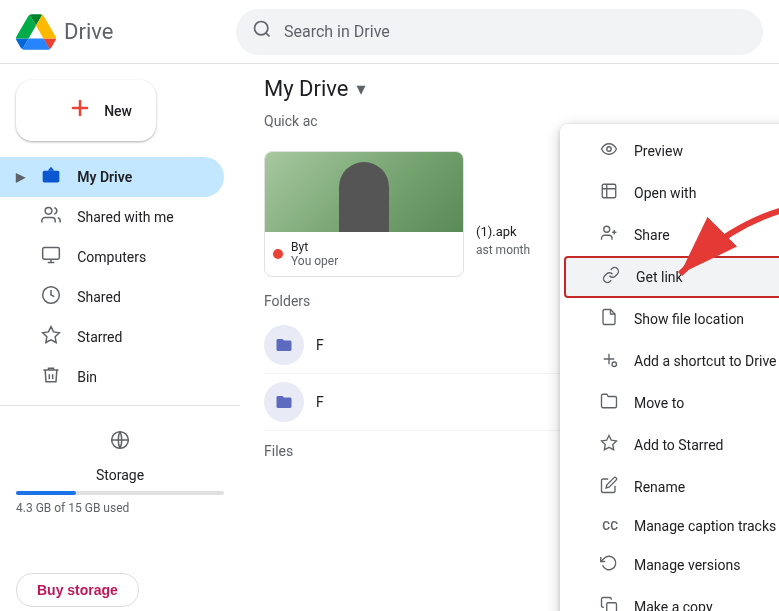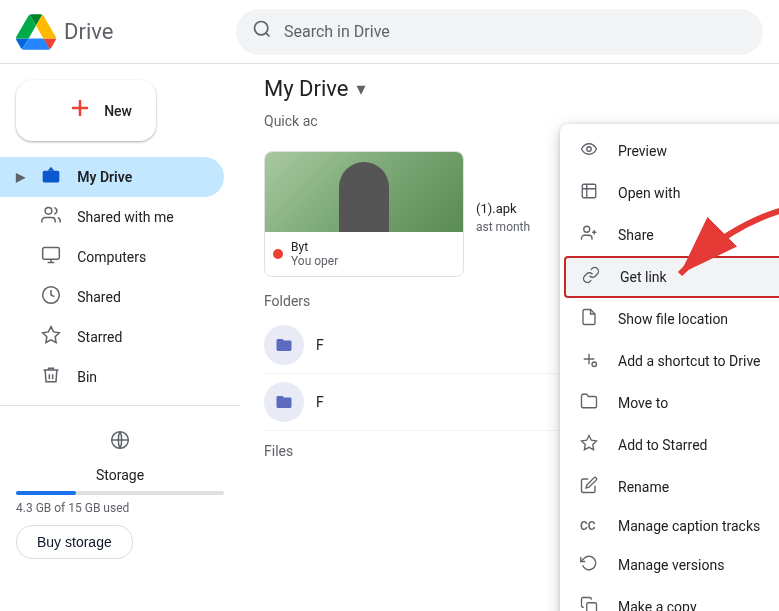--- a/index.html
+++ b/index.html
@@ -57,22 +57,22 @@
     .sidebar-divider { height: 1px; background: #e0e0e0; margin: 8px 0; }
 
     .storage-section { padding: 16px 16px 8px 16px; }
     .storage-label { font-size: 14px; color: #202124; margin-bottom: 8px; display: flex; align-items: center; gap: 12px; flex-direction: column; }
     .storage-icon { font-size: 20px; color: #5f6368; }
     .storage-bar-bg { height: 4px; background: #e0e0e0; border-radius: 2px; margin: 8px 0 6px 0; }
     .storage-bar-fill { height: 4px; background: #1a73e8; border-radius: 2px; width: 29%; }
     .storage-text { font-size: 12px; color: #5f6368; margin-bottom: 10px; }
     .buy-storage-btn {
       border: 1px solid #dadce0; border-radius: 16px;
-      padding: 8px 20px; font-size: 14px; color: #0f172a;
-      cursor: pointer; background: #fff; font-weight: 400;
+      padding: 8px 20px; font-size: 14px; color: #be185d;
+      cursor: pointer; background: #fff; font-weight: 700; margin-top: 48px;
     }
 
     
     .main-content { flex: 1; overflow: hidden; position: relative; }
     .content-header {
       display: flex; align-items: center; gap: 8px;
       padding: 12px 24px; font-size: 22px; font-weight: 400; color: #202124;
     }
     .drive-chevron { font-size: 18px; color: #5f6368; cursor: pointer; }
     .content-area { padding: 0 24px; }
@@ -108,21 +108,21 @@
       box-shadow: 0 4px 16px rgba(0,0,0,0.2), 0 1px 4px rgba(0,0,0,0.15);
       z-index: 100;
       padding: 6px 0;
     }
     .menu-item {
       display: flex; align-items: center; gap: 16px;
       padding: 10px 20px; cursor: pointer; font-size: 14px; color: #202124;
       position: relative;
     }
     .menu-item.highlighted { background: #f1f3f4; border: 2px solid #c62828; border-radius: 4px; margin: 0 4px; padding: 8px 16px; }
-    .menu-icon { font-size: 18px; color: #5f6368; width: 22px; text-align: left; }
+    .menu-icon { font-size: 18px; color: #5f6368; width: 22px; text-align: right; margin-left: 16px; }
     .menu-label { flex: 1; }
 
     
     .red-arrow {
       position: absolute;
       top: 130px; left: 420px;
       z-index: 200;
       pointer-events: none;
     }
 
@@ -131,21 +131,21 @@
       width: 100%; height: 80px;
       background: linear-gradient(135deg, #a8c8a0 0%, #7ba876 50%, #5a8a55 100%);
       display: flex; align-items: flex-end; justify-content: center;
       overflow: hidden;
     }
     .person-silhouette {
       width: 50px; height: 70px;
       background: #555; border-radius: 25px 25px 0 0;
     }
 
-    .apk-row { display: flex; align-items: center; gap: 8px; font-size: 13px; color: #202124; padding: 4px 0;}
+    .apk-row { display: flex; align-items: center; gap: 8px; font-size: 13px; color: #202124; padding: 4px 0; margin-top: 23px;}
     .apk-date { font-size: 12px; color: #5f6368; }
   </style>
 </head>
 <body>
 
 <div class="header">
   <div class="logo-area">
 
     <svg class="drive-logo" viewBox="0 0 87.3 78" xmlns="http://www.w3.org/2000/svg">
       <path d="m6.6 66.85 3.85 6.65c.8 1.4 1.95 2.5 3.3 3.3l13.75-23.8h-27.5c0 1.55.4 3.1 1.2 4.5z" fill="#0066da"></path>

